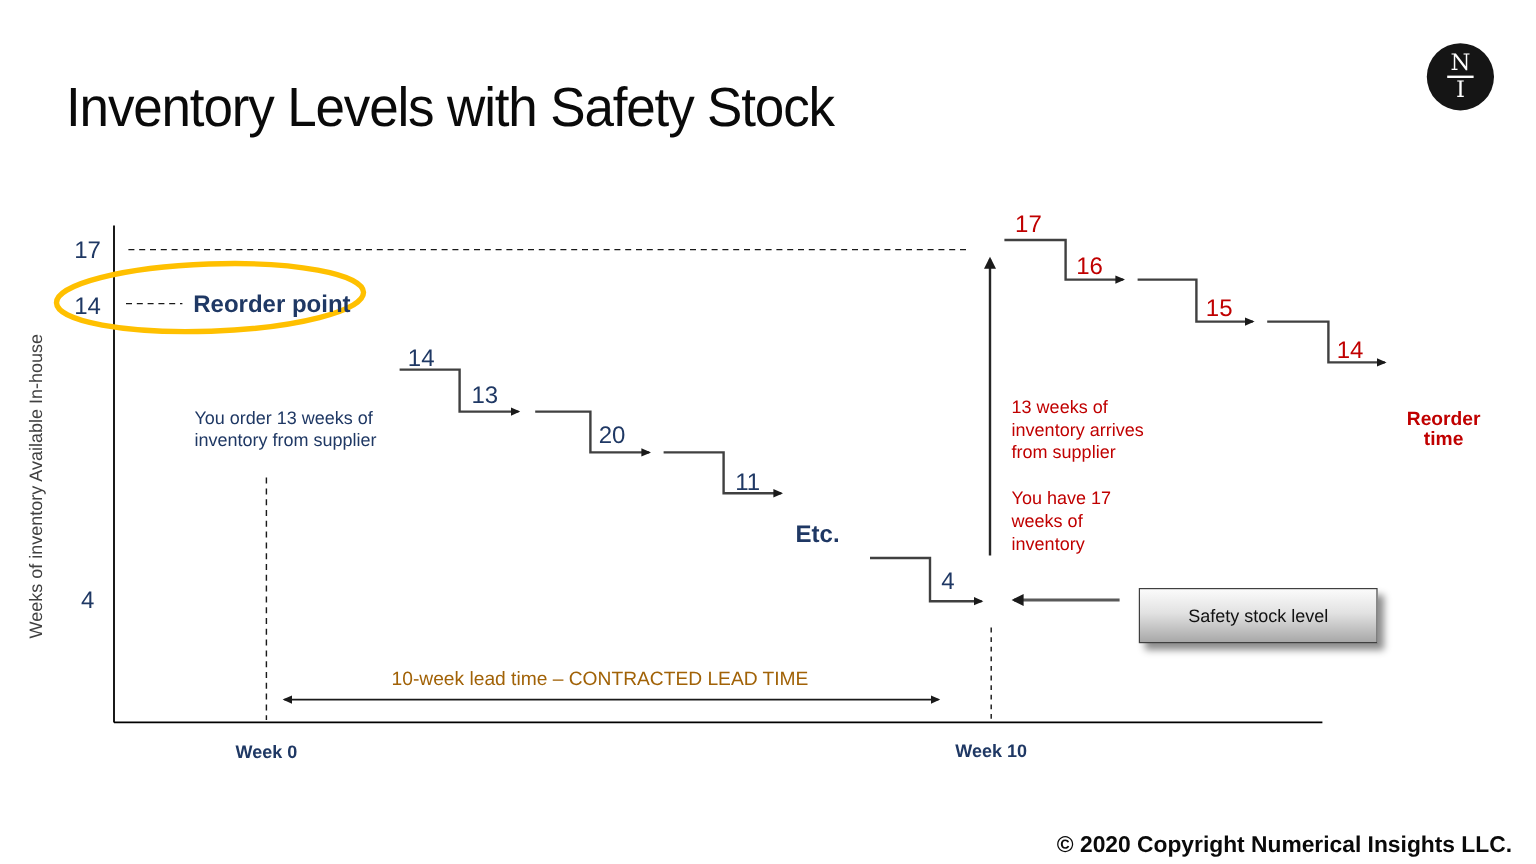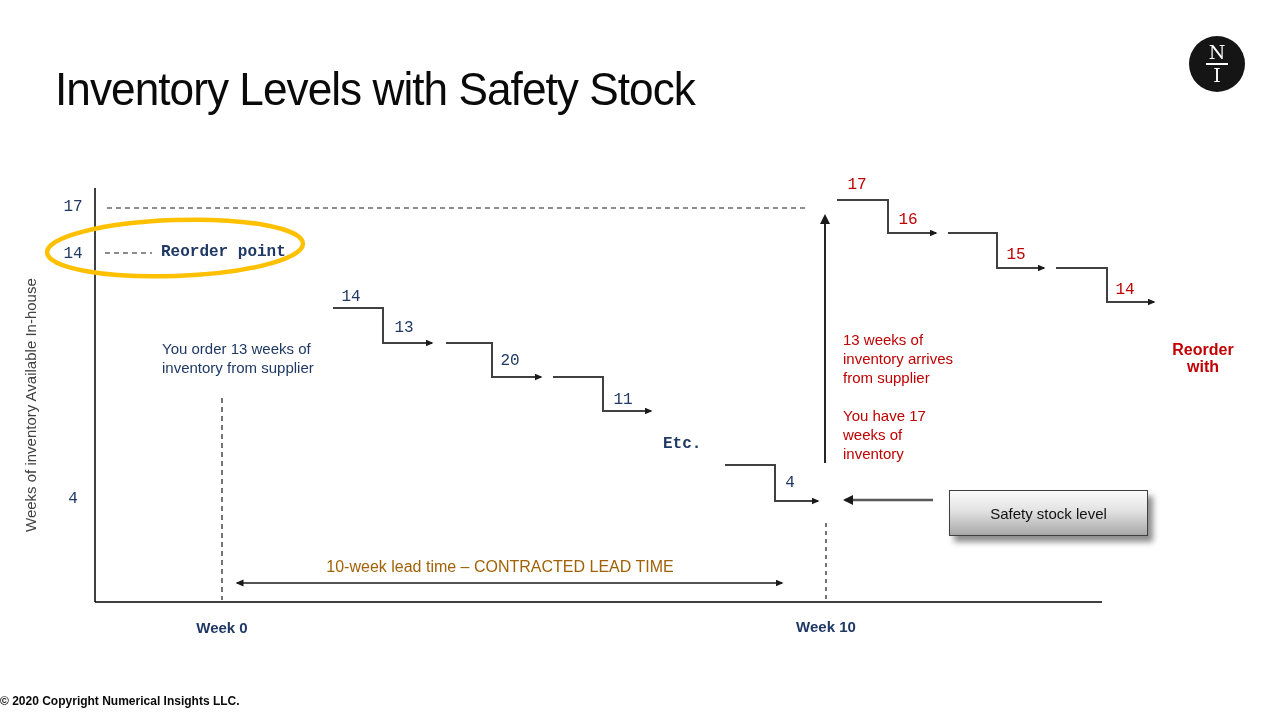--- a/index.html
+++ b/index.html
@@ -1,34 +1,34 @@
 <!DOCTYPE html>
 <html><head>
 <meta charset="utf-8">
 <style>
   html,body{margin:0;padding:0;background:#fff;}
   .slide{position:relative;width:1280px;height:720px;background:#ffffff;overflow:hidden;
          font-family:"Liberation Sans",sans-serif;}
   .abs{position:absolute;}
   .title{font-size:46px;color:#0a0a0a;letter-spacing:-1px;transform:scaleX(.96);transform-origin:left top;white-space:nowrap;}
-  .label{font-size:16px;color:#1F3864;white-space:nowrap;font-family:Liberation Mono, monospace;}
+  .label{font-size:20px;color:#1F3864;white-space:nowrap;}
   .label.b{font-weight:bold;}
   .red{color:#C00000;}
   .num{width:34px;text-align:center;}
   .block{font-size:15px;line-height:19px;color:#1F3864;}
   .block.red{color:#C00000;}
   .center{text-align:center;}
   .ylabel{font-size:15px;color:#404040;white-space:nowrap;transform:rotate(-90deg);transform-origin:0 0;}
   .weeklbl{font-size:15px;font-weight:bold;color:#1F3864;text-align:center;width:90px;}
   .leadtime{font-size:16px;color:#a16207;width:420px;text-align:center;white-space:nowrap;}
   .safetybox{width:197px;height:44px;display:flex;align-items:center;justify-content:center;
              background:linear-gradient(180deg,#fbfbfb 0%,#e2e2e2 45%,#a8a8a8 100%);
              border:1px solid #3f3f3f;box-shadow:5px 6px 6px rgba(0,0,0,.45);
              font-size:15px;color:#111;}
-  .footer{width:1260px;text-align:left;font-size:12px;font-weight:bold;color:#0a0a0a;}
+  .footer{width:1260px;text-align:right;font-size:19px;font-weight:bold;color:#0a0a0a;}
   .logo{width:56px;height:56px;border-radius:50%;background:#151515;display:flex;flex-direction:column;
         align-items:center;justify-content:center;color:#fff;font-family:"DejaVu Serif",serif;line-height:1;}
   .logo .lt{font-size:19px;}
   .logo .bar{width:22px;height:2px;background:#fff;margin:1px 0;}
   svg{position:absolute;left:0;top:0;}
 </style>
 </head>
 <body>
 
 <div class="slide">
@@ -97,21 +97,21 @@
   <div class="abs label b num" style="left:663px;top:435px;">Etc.</div>
   <div class="abs label num" style="left:773px;top:474px;">4</div>
 
   <div class="abs label red num" style="left:840px;top:176px;">17</div>
   <div class="abs label red num" style="left:891px;top:211px;">16</div>
   <div class="abs label red num" style="left:999px;top:246px;">15</div>
   <div class="abs label red num" style="left:1108px;top:281px;">14</div>
 
   <div class="abs block red center" style="left:1163px;top:296px;width:80px;font-weight:bold;font-size:16px;line-height:17px;margin-top:45px;">
     <div>Reorder</div>
-    <div>with</div>
+    <div>time</div>
   </div>
 
   <div class="abs block red" style="left:843px;top:330px;">
     <div>13 weeks of</div>
     <div>inventory  arrives</div>
     <div>from supplier</div>
   </div>
   <div class="abs block red" style="left:843px;top:406px;">
     <div>You have 17</div>
     <div>weeks of</div>

